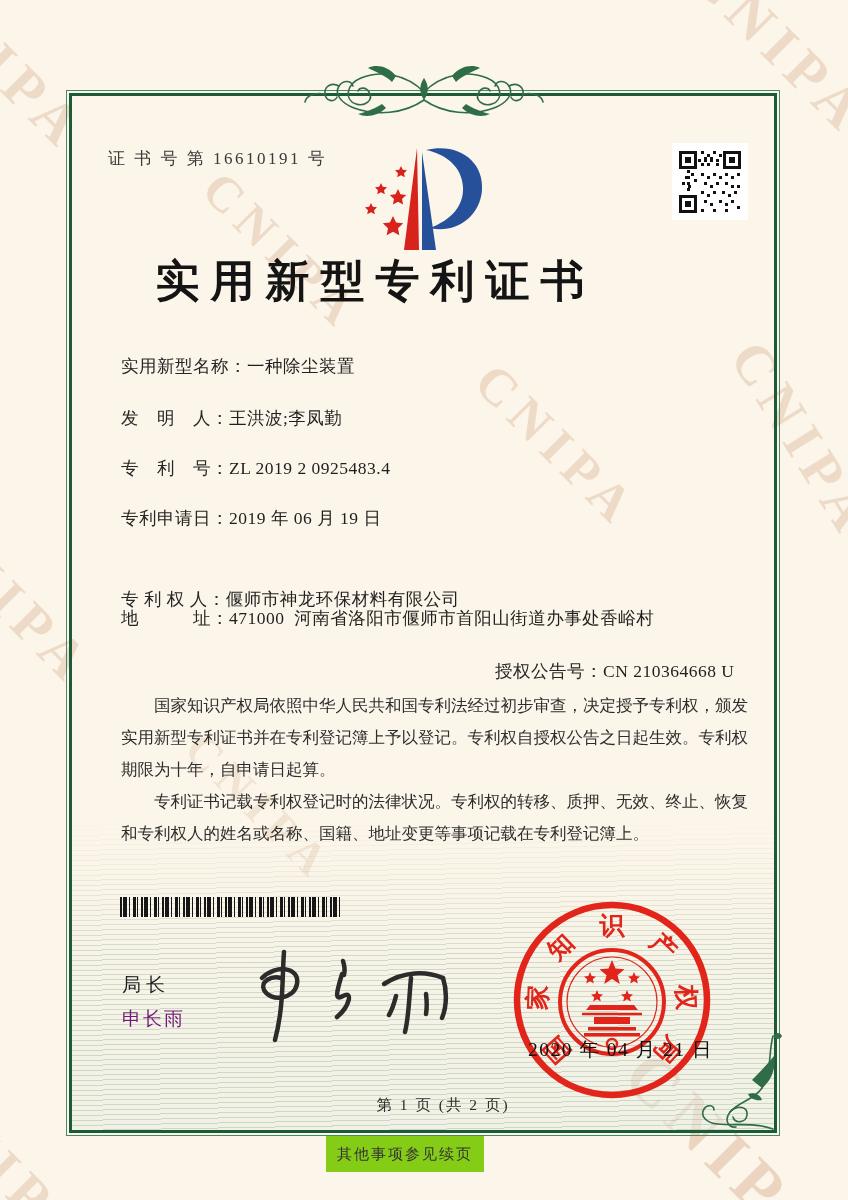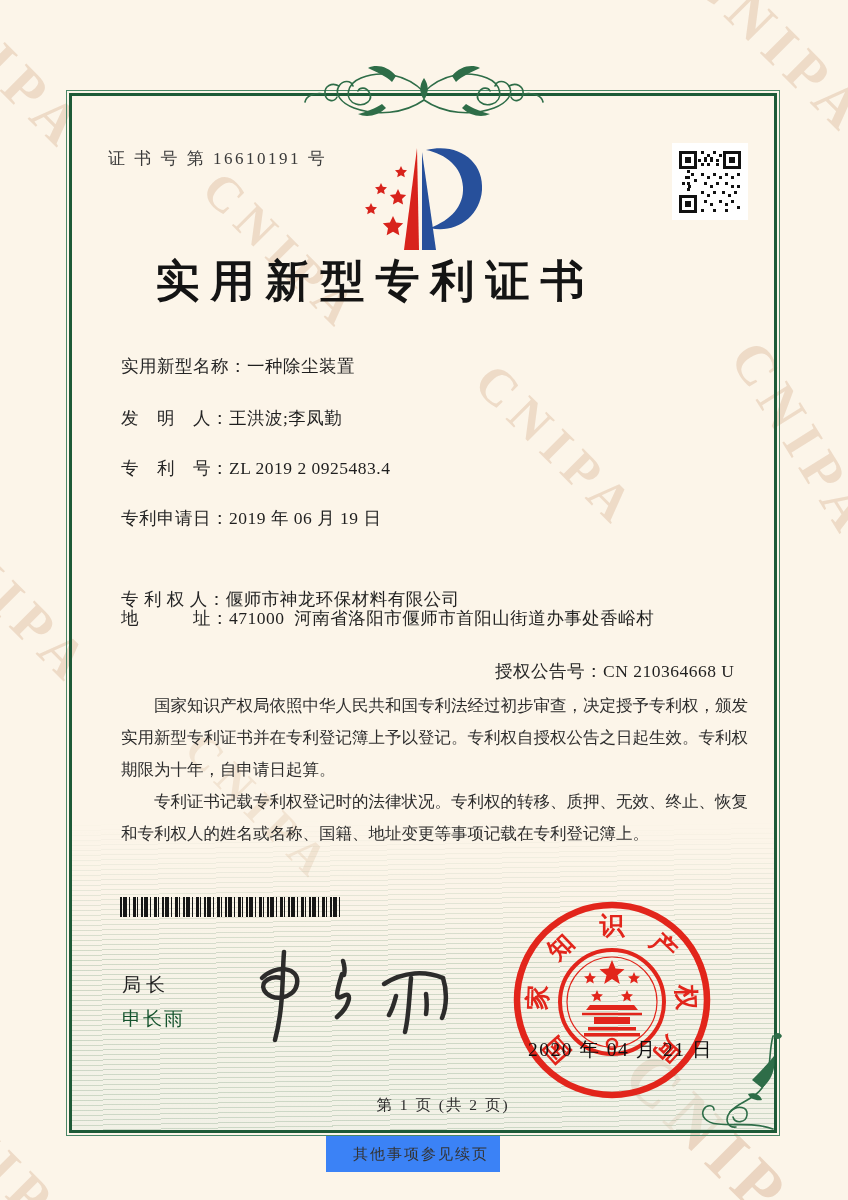--- a/index.html
+++ b/index.html
@@ -48,30 +48,30 @@
   
   .barcode { position:absolute; left:120px; top:897px; width:222px; height:20px;
     background:repeating-linear-gradient(90deg,
       #161616 0 2px, rgba(0,0,0,0) 2px 3px,
       #161616 3px 7px, rgba(0,0,0,0) 7px 9px,
       #161616 9px 10px, rgba(0,0,0,0) 10px 13px,
       #161616 13px 16px, rgba(0,0,0,0) 16px 17px,
       #161616 17px 18px, rgba(0,0,0,0) 18px 21px);
   }
   .director-label { position:absolute; left:122px; top:972px; font-size:19px; letter-spacing:5px; color:#1e1e1e;text-align:center; }
-  .director-name  { position:absolute; left:122px; top:1006px; font-size:19px; letter-spacing:2px; color:#14532d; }
+  .director-name  { position:absolute; left:122px; top:1006px; font-size:19px; letter-spacing:2px; color:#701a75; }
   .signature { position:absolute; left:246px; top:944px; }
   .seal { position:absolute; left:510px; top:898px; }
   .seal-date { position:absolute; left:528px; top:1036px; font-size:19.5px; color:#0e0e0e;
                letter-spacing:1.5px; z-index:5; white-space:pre; }
   .page-footer { position:absolute; left:66px; width:754px; top:1095px; text-align:center;
                  font-size:15.5px; letter-spacing:2px; color:#2b2b2b; }
-  .continuation { position:absolute; left:326px; top:1136px; width:158px; height:36px; background:#3b82f6;
+  .continuation { position:absolute; left:326px; top:1136px; width:158px; height:36px; background:#84cc16;
                   display:flex; align-items:center; justify-content:center;
-                  font-size:15px; letter-spacing:2px; color:#333;padding-left:16px; }
+                  font-size:15px; letter-spacing:2px; color:#333; }
   .ornament { position:absolute; pointer-events:none; }
   .ornament-top { left:302px; top:62px; }
   .ornament-corner { left:688px; top:1030px; }
   .seal-ring-text { font-size:25px; font-weight:bold; fill:#e2251b; }
 </style>
 </head>
 <body>
 
 <div class="page">
 

